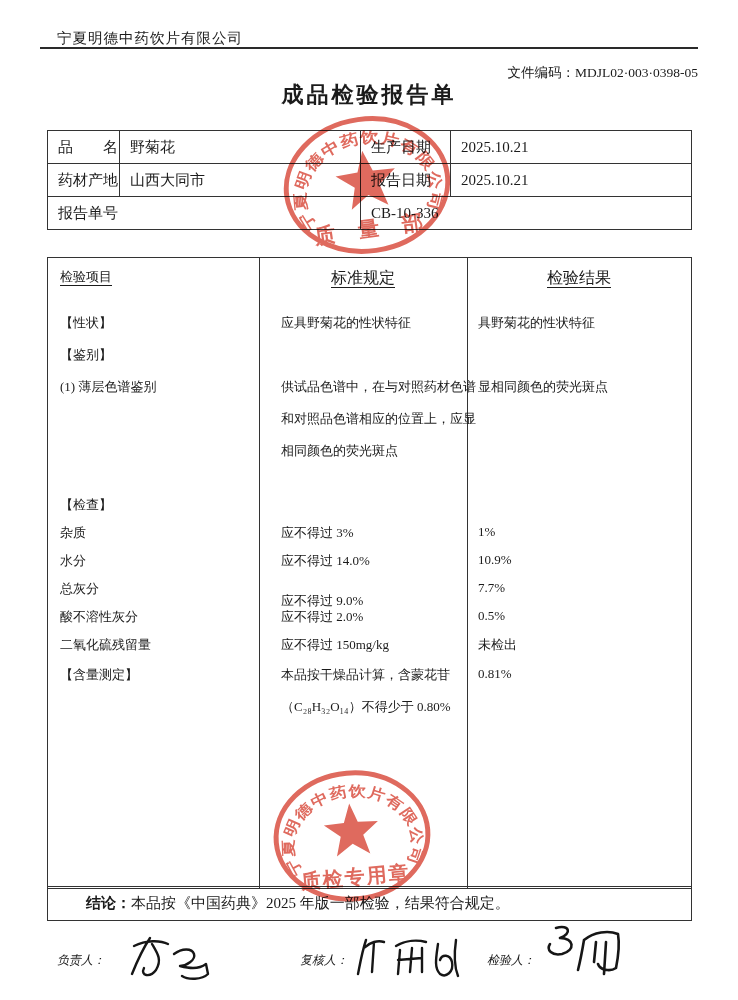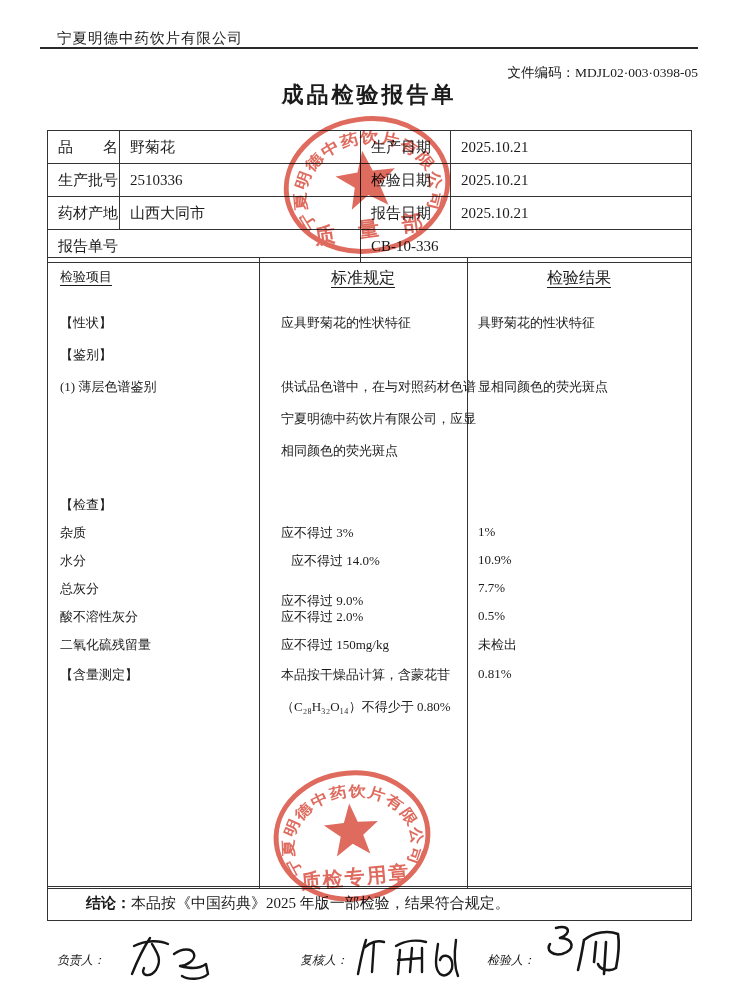--- a/index.html
+++ b/index.html
@@ -51,26 +51,20 @@
 
 <table class="abs" id="info">
   <tbody>
       <tr>
     <td class="c1">品　　名</td>
     <td class="c2">野菊花</td>
     <td class="c3">生产日期</td>
     <td class="c4">2025.10.21</td>
   </tr>
   <tr>
-    <td class="c1">生产批号</td>
-    <td class="c2">2510336</td>
-    <td class="c3">检验日期</td>
-    <td class="c4">2025.10.21</td>
-  </tr>
-  <tr>
     <td class="c1">药材产地</td>
     <td class="c2">山西大同市</td>
     <td class="c3">报告日期</td>
     <td class="c4">2025.10.21</td>
   </tr>
   <tr>
     <td colspan="2">报告单号</td>
     <td colspan="2">CB-10-336</td>
   </tr>
 </tbody>
@@ -85,32 +79,32 @@
   <div class="hdrwrap3" style="top:10px;"><span class="hdr">检验结果</span></div>
 
   <div class="cellline col1" style="top:56px;">【性状】</div>
   <div class="cellline col2" style="top:56px;">应具野菊花的性状特征</div>
   <div class="cellline col3" style="top:56px;">具野菊花的性状特征</div>
 
   <div class="cellline col1" style="top:88px;">【鉴别】</div>
 
   <div class="cellline col1" style="top:120px;">(1) 薄层色谱鉴别</div>
   <div class="cellline col2" style="top:120px;">供试品色谱中，在与对照药材色谱</div>
-  <div class="cellline col2" style="top:152px;">宁夏明德中药饮片有限公司，应显</div>
+  <div class="cellline col2" style="top:152px;">和对照品色谱相应的位置上，应显</div>
   <div class="cellline col2" style="top:184px;">相同颜色的荧光斑点</div>
   <div class="cellline col3" style="top:120px;">显相同颜色的荧光斑点</div>
 
   <div class="cellline col1" style="top:238px;">【检查】</div>
 
   <div class="cellline col1" style="top:266px;">杂质</div>
   <div class="cellline col2" style="top:266px;">应不得过 3%</div>
   <div class="cellline col3" style="top:266px;">1%</div>
 
   <div class="cellline col1" style="top:294px;">水分</div>
-  <div class="cellline col2" style="top:294px;margin-left:10px;">应不得过 14.0%</div>
+  <div class="cellline col2" style="top:294px;">应不得过 14.0%</div>
   <div class="cellline col3" style="top:294px;">10.9%</div>
 
   <div class="cellline col1" style="top:322px;">总灰分</div>
   <div class="cellline col2" style="top:322px;margin-top:12px;">应不得过 9.0%</div>
   <div class="cellline col3" style="top:322px;">7.7%</div>
 
   <div class="cellline col1" style="top:350px;">酸不溶性灰分</div>
   <div class="cellline col2" style="top:350px;">应不得过 2.0%</div>
   <div class="cellline col3" style="top:350px;">0.5%</div>
 

